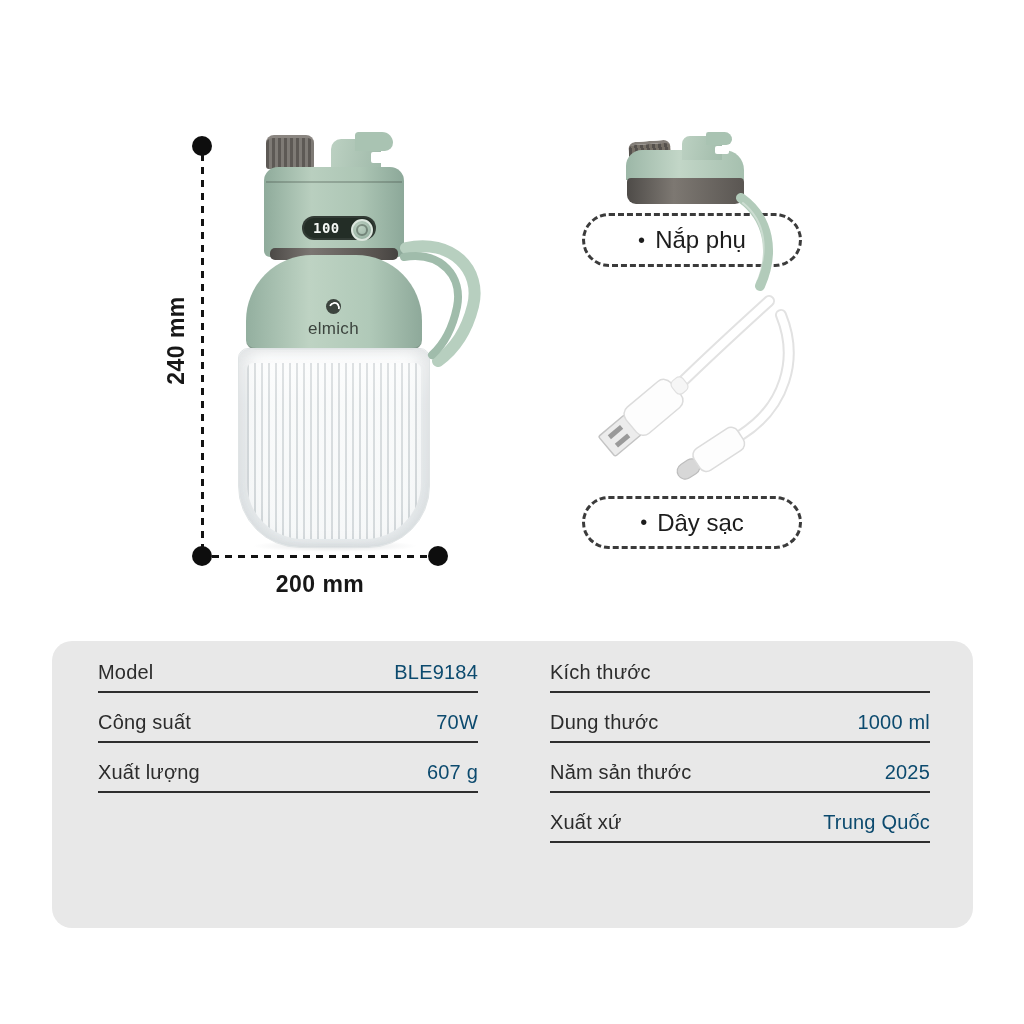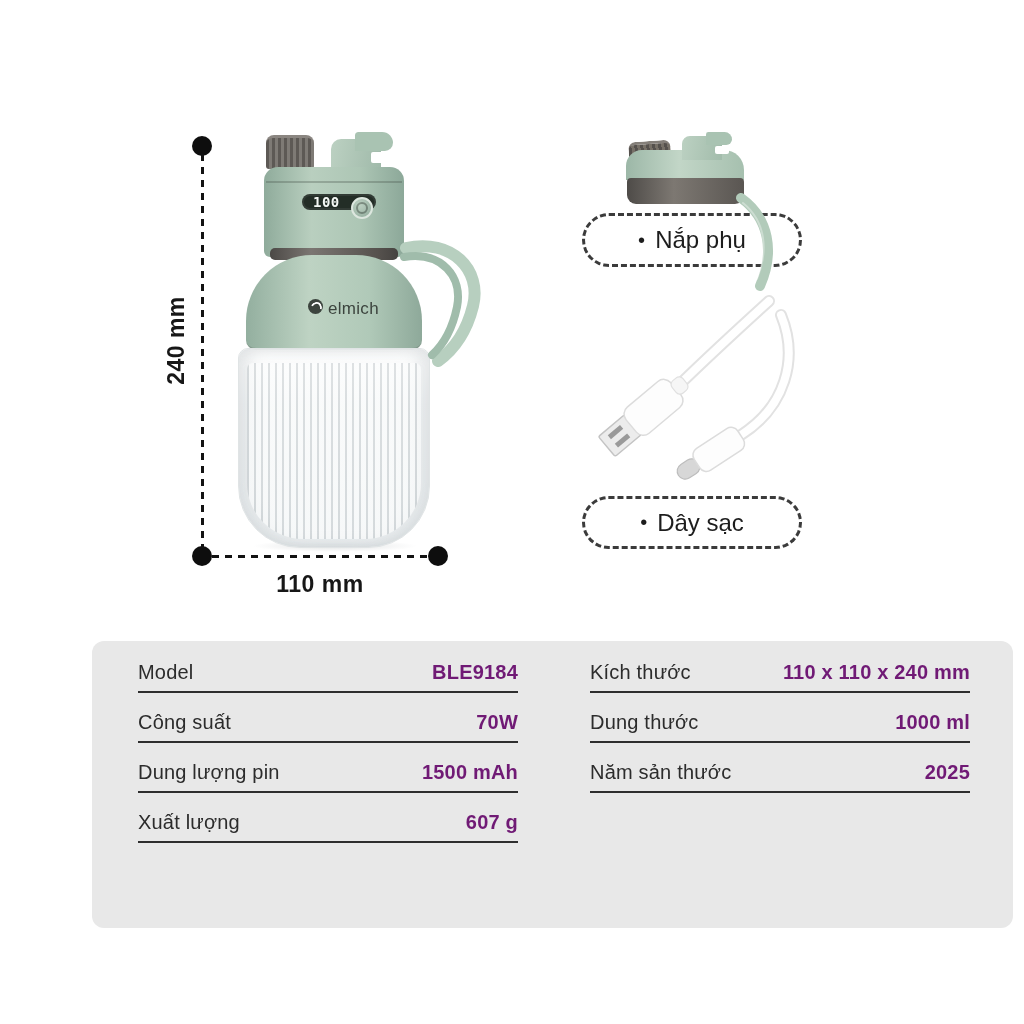--- a/index.html
+++ b/index.html
@@ -25,33 +25,33 @@
     background:linear-gradient(100deg,#bcd1c2,#9fb9a9); border-radius:10px 4px 2px 2px; }
   .spout::before { content:''; position:absolute; right:-12px; top:-7px; width:38px; height:19px;
     background:#a9c3b2; border-radius:4px 12px 9px 0; }
   .spout::after { content:''; position:absolute; right:-9px; top:13px; width:19px; height:11px;
     background:#ffffff; border-radius:2px; }
   .head { position:absolute; left:264px; top:167px; width:140px; height:90px;
     background:linear-gradient(90deg,#8fab9b 0%,#b9cfbf 34%,#adc6b5 68%,#8ca899 100%);
     border-radius:14px 14px 6px 6px; }
   .head::before { content:''; position:absolute; left:2px; right:2px; top:14px; height:2px;
     background:rgba(72,84,75,.32); }
-  .display { position:absolute; left:302px; top:194px; width:74px; height:16px; background:#232d26;
+  .display { position:absolute; left:302px; top:216px; width:74px; height:24px; background:#232d26;
     border-radius:14px; display:flex; align-items:center; box-shadow:inset 0 0 0 2px rgba(255,255,255,.07); }
   .digits { color:#f4f7f4; font-family:"DejaVu Sans Mono", monospace; font-size:14px; font-weight:bold;
     margin-left:11px; letter-spacing:.5px; }
   .power-btn { position:absolute; right:3px; top:3px; width:22px; height:22px; border-radius:50%;
     background:radial-gradient(circle at 38% 32%,#bdd0c2,#8fab9b); border:2px solid #dde7df; }
   .power-btn::after { content:''; position:absolute; inset:3px; border:2px solid rgba(38,48,41,.4); border-radius:50%; }
   .ring { position:absolute; left:270px; top:248px; width:128px; height:12px;
     background:linear-gradient(90deg,#4c4946,#7b7672 32%,#55514d 85%,#454240); border-radius:5px; }
   .shoulder { position:absolute; left:246px; top:255px; width:176px; height:95px;
     background:linear-gradient(90deg,#93af9f 0%,#bed3c3 36%,#b0c9b8 70%,#8ea99a 100%);
     border-radius:66px 66px 10px 10px; border-bottom:2px solid rgba(92,104,95,.3); }
-  .logo { position:absolute; left:308px; top:299px; display:flex; align-items:flex-start; gap:5px; }
+  .logo { position:absolute; left:308px; top:299px; display:flex; align-items:center; gap:5px;flex-direction:column; }
   .logo-mark { width:15px; height:15px; border-radius:50%; background:#3c443e; position:relative; }
   .logo-mark::after { content:''; position:absolute; left:3px; top:3px; width:7px; height:7px; border-radius:50%;
     border:2px solid #fff; border-left-color:transparent; border-bottom-color:transparent; transform:rotate(-25deg); }
   .logo-text { color:#3c443e; font-size:17px; letter-spacing:.3px; }
   .cup { position:absolute; left:238px; top:348px; width:192px; height:200px;
     border:1px solid #e0e4e5; border-radius:10px 10px 62px 62px;
     background:linear-gradient(180deg,rgba(255,255,255,.95),rgba(240,243,244,.75) 28%,rgba(233,237,239,.85));
     box-shadow:inset -10px 0 16px rgba(156,166,168,.22), inset 10px 0 16px rgba(156,166,168,.22); }
   .cup::before { content:''; position:absolute; left:8px; right:8px; top:14px; bottom:8px;
     border-radius:6px 6px 56px 56px;
@@ -79,39 +79,39 @@
   
   .pill { position:absolute; border:3px dashed #3b3b3b; border-radius:30px;
     display:flex; align-items:center; justify-content:center; gap:10px;
     color:#1d1d1d; font-size:24px; background:transparent; }
   .pill-lid { left:582px; top:213px; width:220px; height:54px; }
   .pill-cable { left:582px; top:496px; width:220px; height:53px; }
   .pill .bullet { font-size:20px; }
 
   
   .spec-panel { position:absolute; left:52px; top:641px; width:921px; height:287px;
-    background:#e8e8e8; border-radius:12px; padding:2px 43px 0 46px; display:flex; gap:72px;margin-left:40px; }
+    background:#e8e8e8; border-radius:20px; padding:2px 43px 0 46px; display:flex; gap:72px; }
   .spec-col { flex:1; }
   .spec-row { height:50px; display:flex; justify-content:space-between; align-items:flex-end;
     border-bottom:2px solid #2e2e2e; padding-bottom:7px; }
   .spec-label { font-size:20px; color:#2c2c2c; letter-spacing:.2px; }
-  .spec-value { font-size:20px; font-weight:bold; color:#701a75; white-space:nowrap; letter-spacing:.2px; }
+  .spec-value { font-size:20px; font-weight:normal; color:#0c4a6e; white-space:nowrap; letter-spacing:.2px; }
 </style>
 </head>
 <body>
 
 <div class="canvas">
 
   <div class="dim-dot" style="left:192px; top:136px;"></div>
   <div class="dim-dot" style="left:192px; top:546px;"></div>
   <div class="dim-dot" style="left:428px; top:546px;"></div>
   <div class="dim-vline"></div>
   <div class="dim-hline"></div>
   <div class="dim-label dim-h">240 mm</div>
-  <div class="dim-label dim-w">110 mm</div>
+  <div class="dim-label dim-w">200 mm</div>
 
   <div>
     <div class="knob"></div>
     <div class="spout"></div>
     <div class="head"></div>
     <div class="display">
       <span class="digits">100</span>
       <span class="power-btn"></span>
     </div>
     <div class="ring"></div>
@@ -172,37 +172,36 @@
     <div class="spec-col">
       <div class="spec-row">
         <span class="spec-label">Model</span>
         <span class="spec-value">BLE9184</span>
       </div>
       <div class="spec-row">
         <span class="spec-label">Công suất</span>
         <span class="spec-value">70W</span>
       </div>
       <div class="spec-row">
-        <span class="spec-label">Dung lượng pin</span>
-        <span class="spec-value">1500 mAh</span>
-      </div>
-      <div class="spec-row">
         <span class="spec-label">Xuất lượng</span>
         <span class="spec-value">607 g</span>
       </div>
     </div>
     <div class="spec-col">
       <div class="spec-row">
         <span class="spec-label">Kích thước</span>
-        <span class="spec-value">110 x 110 x 240 mm</span>
       </div>
       <div class="spec-row">
         <span class="spec-label">Dung thước</span>
         <span class="spec-value">1000 ml</span>
       </div>
       <div class="spec-row">
         <span class="spec-label">Năm sản thước</span>
         <span class="spec-value">2025</span>
       </div>
+      <div class="spec-row">
+        <span class="spec-label">Xuất xứ</span>
+        <span class="spec-value">Trung Quốc</span>
+      </div>
     </div>
   </div>
 
 </div>
 
 </body></html>

